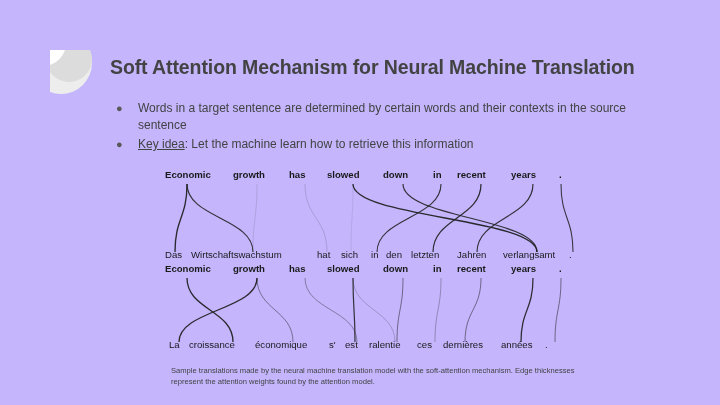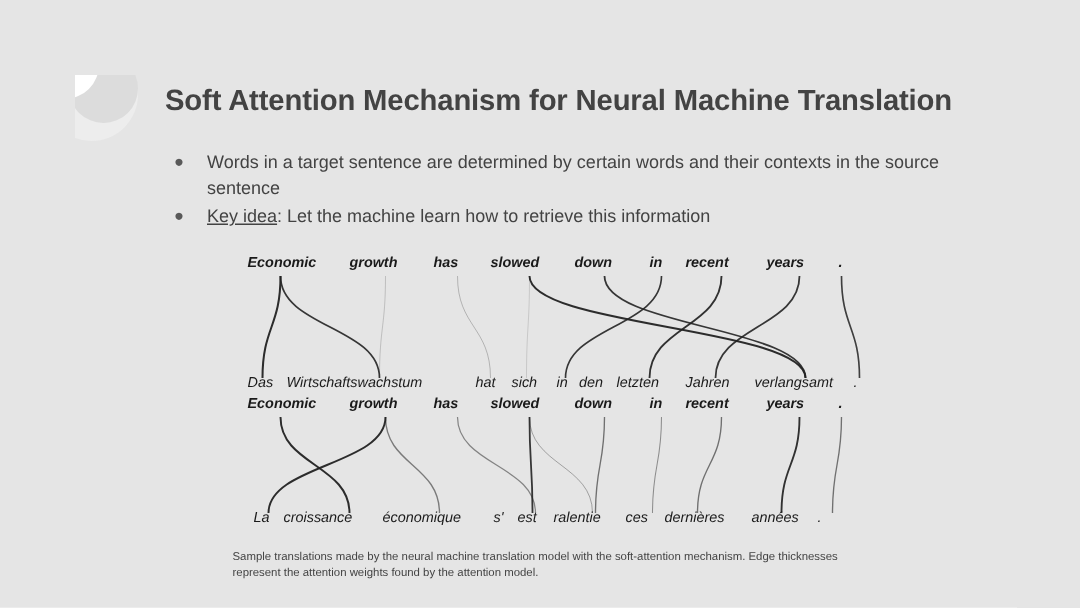--- a/index.html
+++ b/index.html
@@ -1,20 +1,20 @@
 <!DOCTYPE html>
 <html><head>
 <meta charset="utf-8">
 <style>
   html,body{margin:0;padding:0;}
   body{
     width:720px;height:405px;background:#ffffff;overflow:hidden;
     font-family:"Liberation Sans",sans-serif;position:relative;
   }
-  .slide{position:absolute;inset:0;background:#e5e5e5;}
+  .slide{position:absolute;inset:0;background:#c4b5fd;}
 
   
   .deco{position:absolute;left:50px;top:50px;width:42px;height:45px;overflow:hidden;}
   .deco .arc1{position:absolute;left:-20px;top:-18px;width:62px;height:62px;
     border-radius:50%;background:#ededed;}
   .deco .arc2{position:absolute;left:-4px;top:-14px;width:46px;height:46px;
     border-radius:50%;background:#dcdcdc;}
   .deco .cut{position:absolute;left:-30px;top:-30px;width:46px;height:46px;
     border-radius:50%;background:#ffffff;}
 
@@ -28,27 +28,27 @@
   .bullet{display:flex;align-items:flex-start;margin-bottom:2px;}
   .bullet .dot{
     flex:0 0 auto;width:22px;color:#595959;font-size:11px;line-height:17px;
     text-align:left;padding-left:6px;
   }
   .bullet .btext{
     flex:1 1 auto;font-size:12px;color:#434343;line-height:17px;
   }
   .btext u{text-decoration:underline;}
 
-  .figure{position:absolute;left:145px;top:160px;width:440px;height:200px;font-style:italic;}
+  .figure{position:absolute;left:145px;top:160px;width:440px;height:200px;}
   .figsvg{display:block;width:440px;height:200px;}
   .w{font-family:"Liberation Sans",sans-serif;font-size:9.6px;fill:#1a1a1a;}
   .w.bold{font-weight:bold;}
 
   .caption{
-    position:absolute;left:155px;top:366px;width:420px;
+    position:absolute;left:171px;top:366px;width:420px;
     font-size:7.6px;color:#434343;line-height:10.5px;
   }
 </style>
 </head>
 <body>
 
 <div class="slide">
 
   <div class="deco">
     <div class="arc1"></div>

